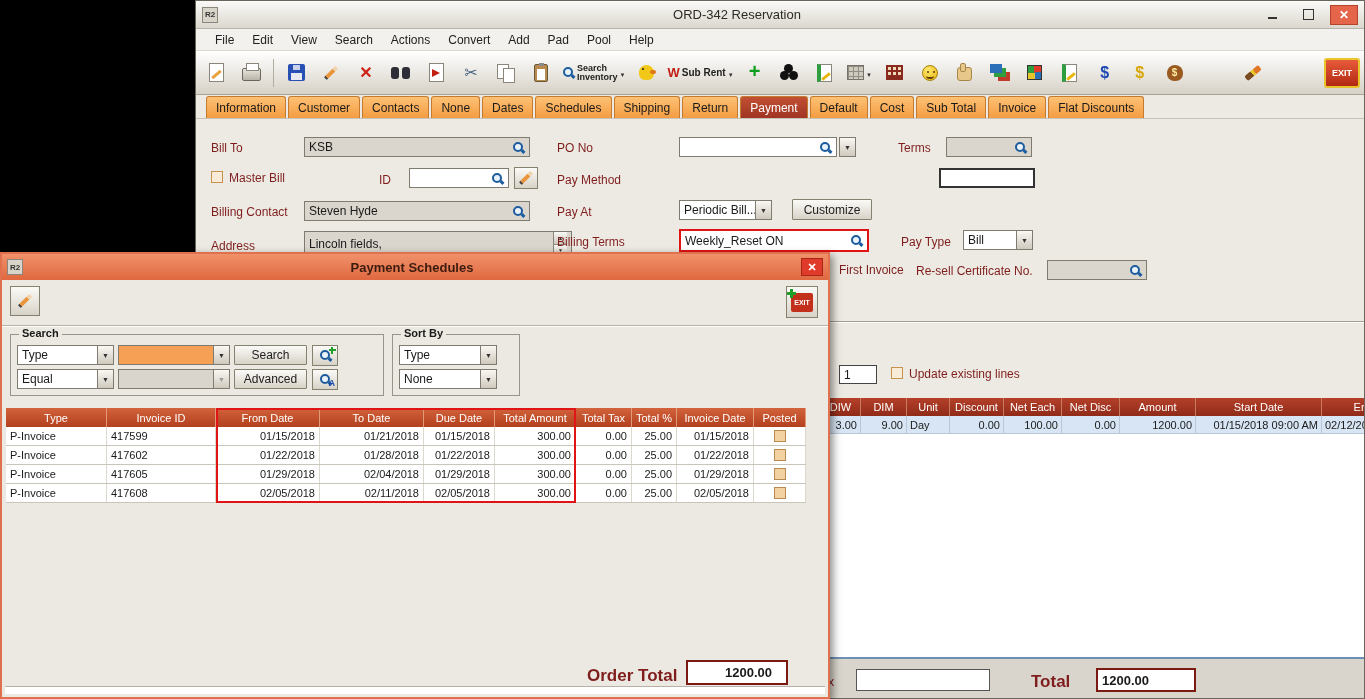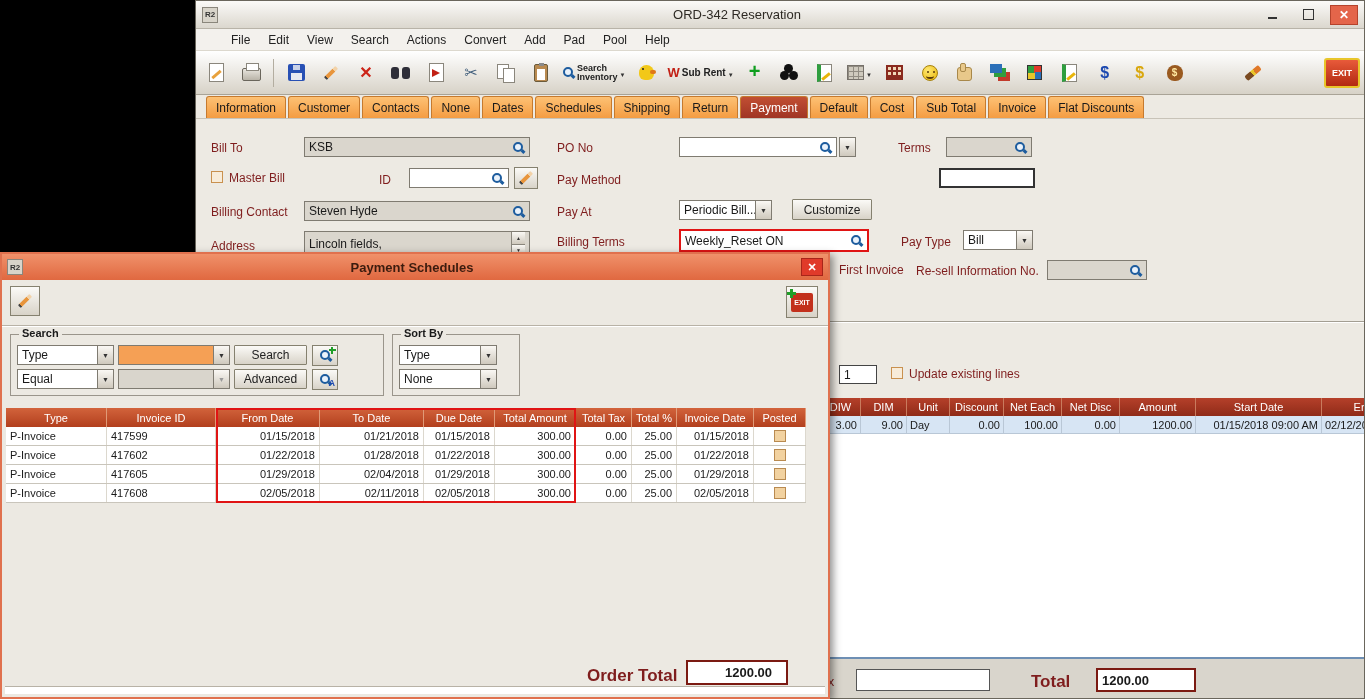--- a/index.html
+++ b/index.html
@@ -11,21 +11,21 @@
   .window{position:absolute;left:195px;top:0;width:1170px;height:699px;background:#EDEAE3;border:1px solid #6A665C;overflow:hidden;z-index:1}
   .titlebar{position:absolute;left:0;top:0;width:100%;height:28px;background:linear-gradient(#FBFAF8,#DBD7CE);border-bottom:1px solid #B8B3A8;display:flex;align-items:center;padding:0 6px;gap:6px}
   .app-icon{width:16px;height:16px;background:#D8D4CA;border:1px solid #8A867C;font-size:8px;font-weight:bold;color:#333;display:flex;align-items:center;justify-content:center;flex:0 0 auto}
   .title-text{flex:1;text-align:center;font-size:13px;color:#2E2A24}
   .cap{width:28px;height:20px;display:flex;align-items:center;justify-content:center;margin-left:2px;flex:0 0 auto}
   .cap.min::before{content:'';width:9px;height:2px;background:#333;margin-top:7px}
   .cap.max::before{content:'';width:9px;height:9px;border:1px solid #333}
   .cap.close{background:#E4654A;border:1px solid #B5432C}
   .cap.close::before{content:'✕';color:#fff;font-weight:bold;font-size:12px}
 
-  .menubar{position:absolute;left:0;top:28px;width:100%;height:22px;background:#F3F1ED;border-bottom:1px solid #DCD8CE;display:flex;align-items:center;padding-left:26px}
+  .menubar{position:absolute;left:0;top:28px;width:100%;height:22px;background:#F3F1ED;border-bottom:1px solid #DCD8CE;display:flex;align-items:center;padding-left:10px}
   .mi{padding:3px 9px;font-size:12px;color:#222}
 
   .toolbar{position:absolute;left:0;top:50px;width:100%;height:44px;background:linear-gradient(#FFFFFF,#D7D2C7);border-bottom:1px solid #A9A396;display:flex;align-items:center;padding:0 4px;gap:3px}
   .tb{min-width:32px;height:36px;display:flex;align-items:center;justify-content:center;gap:2px;border-radius:2px;padding:0 2px;flex:0 0 auto}
   .tsep{width:1px;height:28px;background:#B3ADA0;margin:0 3px;flex:0 0 auto}
   .tb-label2{display:flex;flex-direction:column;line-height:9px}
   .tb-label2 span{font-size:9px;font-weight:bold;color:#222}
   .tb-label1{font-size:10px;font-weight:bold;color:#222}
   .dd::before{content:'▼';font-size:6px;color:#333}
   .tb-exit{width:36px;height:30px;background:linear-gradient(#E85A3A,#B22A12);border:2px solid #E8C52A;border-radius:3px;color:#fff;font-weight:bold;font-size:9px;display:flex;align-items:center;justify-content:center;margin-left:4px}
@@ -331,40 +331,40 @@
     <span class="mag"></span>
   </div>
   <div class="lbl" style="left:361px;top:204px">Pay At</div>
   <div class="combo" style="left:483px;top:199px;width:93px">
     <span class="val">Periodic Bill...</span>
     <span class="ca"></span>
   </div>
   <div class="btn" style="left:596px;top:198px;width:80px">Customize</div>
 
   <div class="lbl" style="left:15px;top:238px">Address</div>
-  <div class="fld gray" style="left:108px;top:230px;width:226px;height:26px">
+  <div class="fld gray" style="left:108px;top:230px;width:268px;height:26px">
     <span class="txt">Lincoln fields,</span>
     <span class="spin">
       <div class="up" style="border-bottom:1px solid #8A867C"></div>
       <div class="dn"></div>
     </span>
   </div>
   <div class="lbl" style="left:361px;top:234px">Billing Terms</div>
   <div class="fld red2" style="left:483px;top:228px;width:190px;height:23px">
     <span class="txt">Weekly_Reset ON</span>
     <span class="mag"></span>
   </div>
   <div class="lbl" style="left:705px;top:234px">Pay Type</div>
   <div class="combo" style="left:767px;top:229px;width:70px">
     <span class="val">Bill</span>
     <span class="ca"></span>
   </div>
 
   <div class="lbl" style="left:643px;top:262px">First Invoice</div>
-  <div class="lbl" style="left:720px;top:263px">Re-sell Information No.</div>
+  <div class="lbl" style="left:720px;top:263px">Re-sell Certificate No.</div>
   <div class="fld gray" style="left:851px;top:259px;width:100px">
     <span class="txt"></span>
     <span class="mag"></span>
   </div>
 
   <div class="abs groove" style="left:0;top:320px;width:1170px;height:2px"></div>
 
   <div class="fld" style="left:643px;top:364px;width:38px;height:19px;border:1px solid #444">
     <span class="txt">1</span>
   </div>

